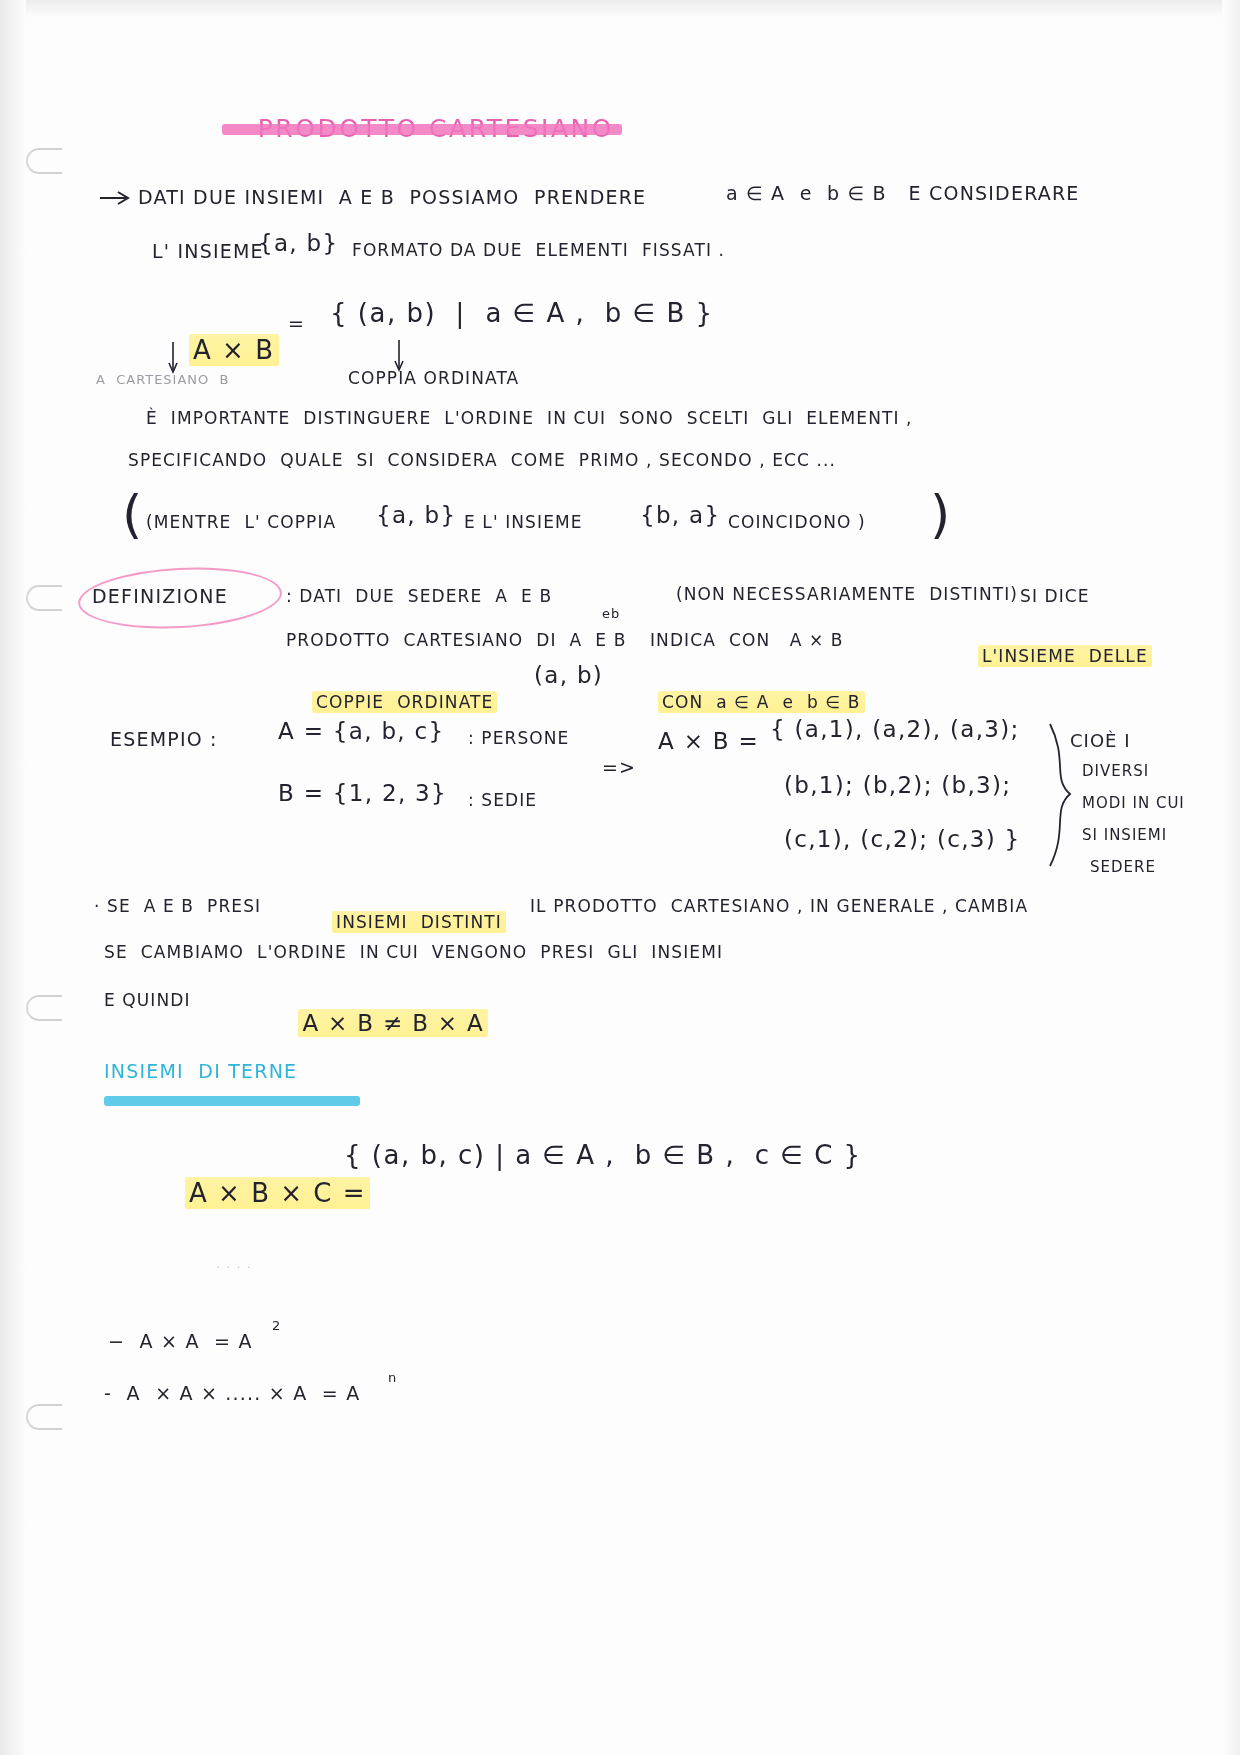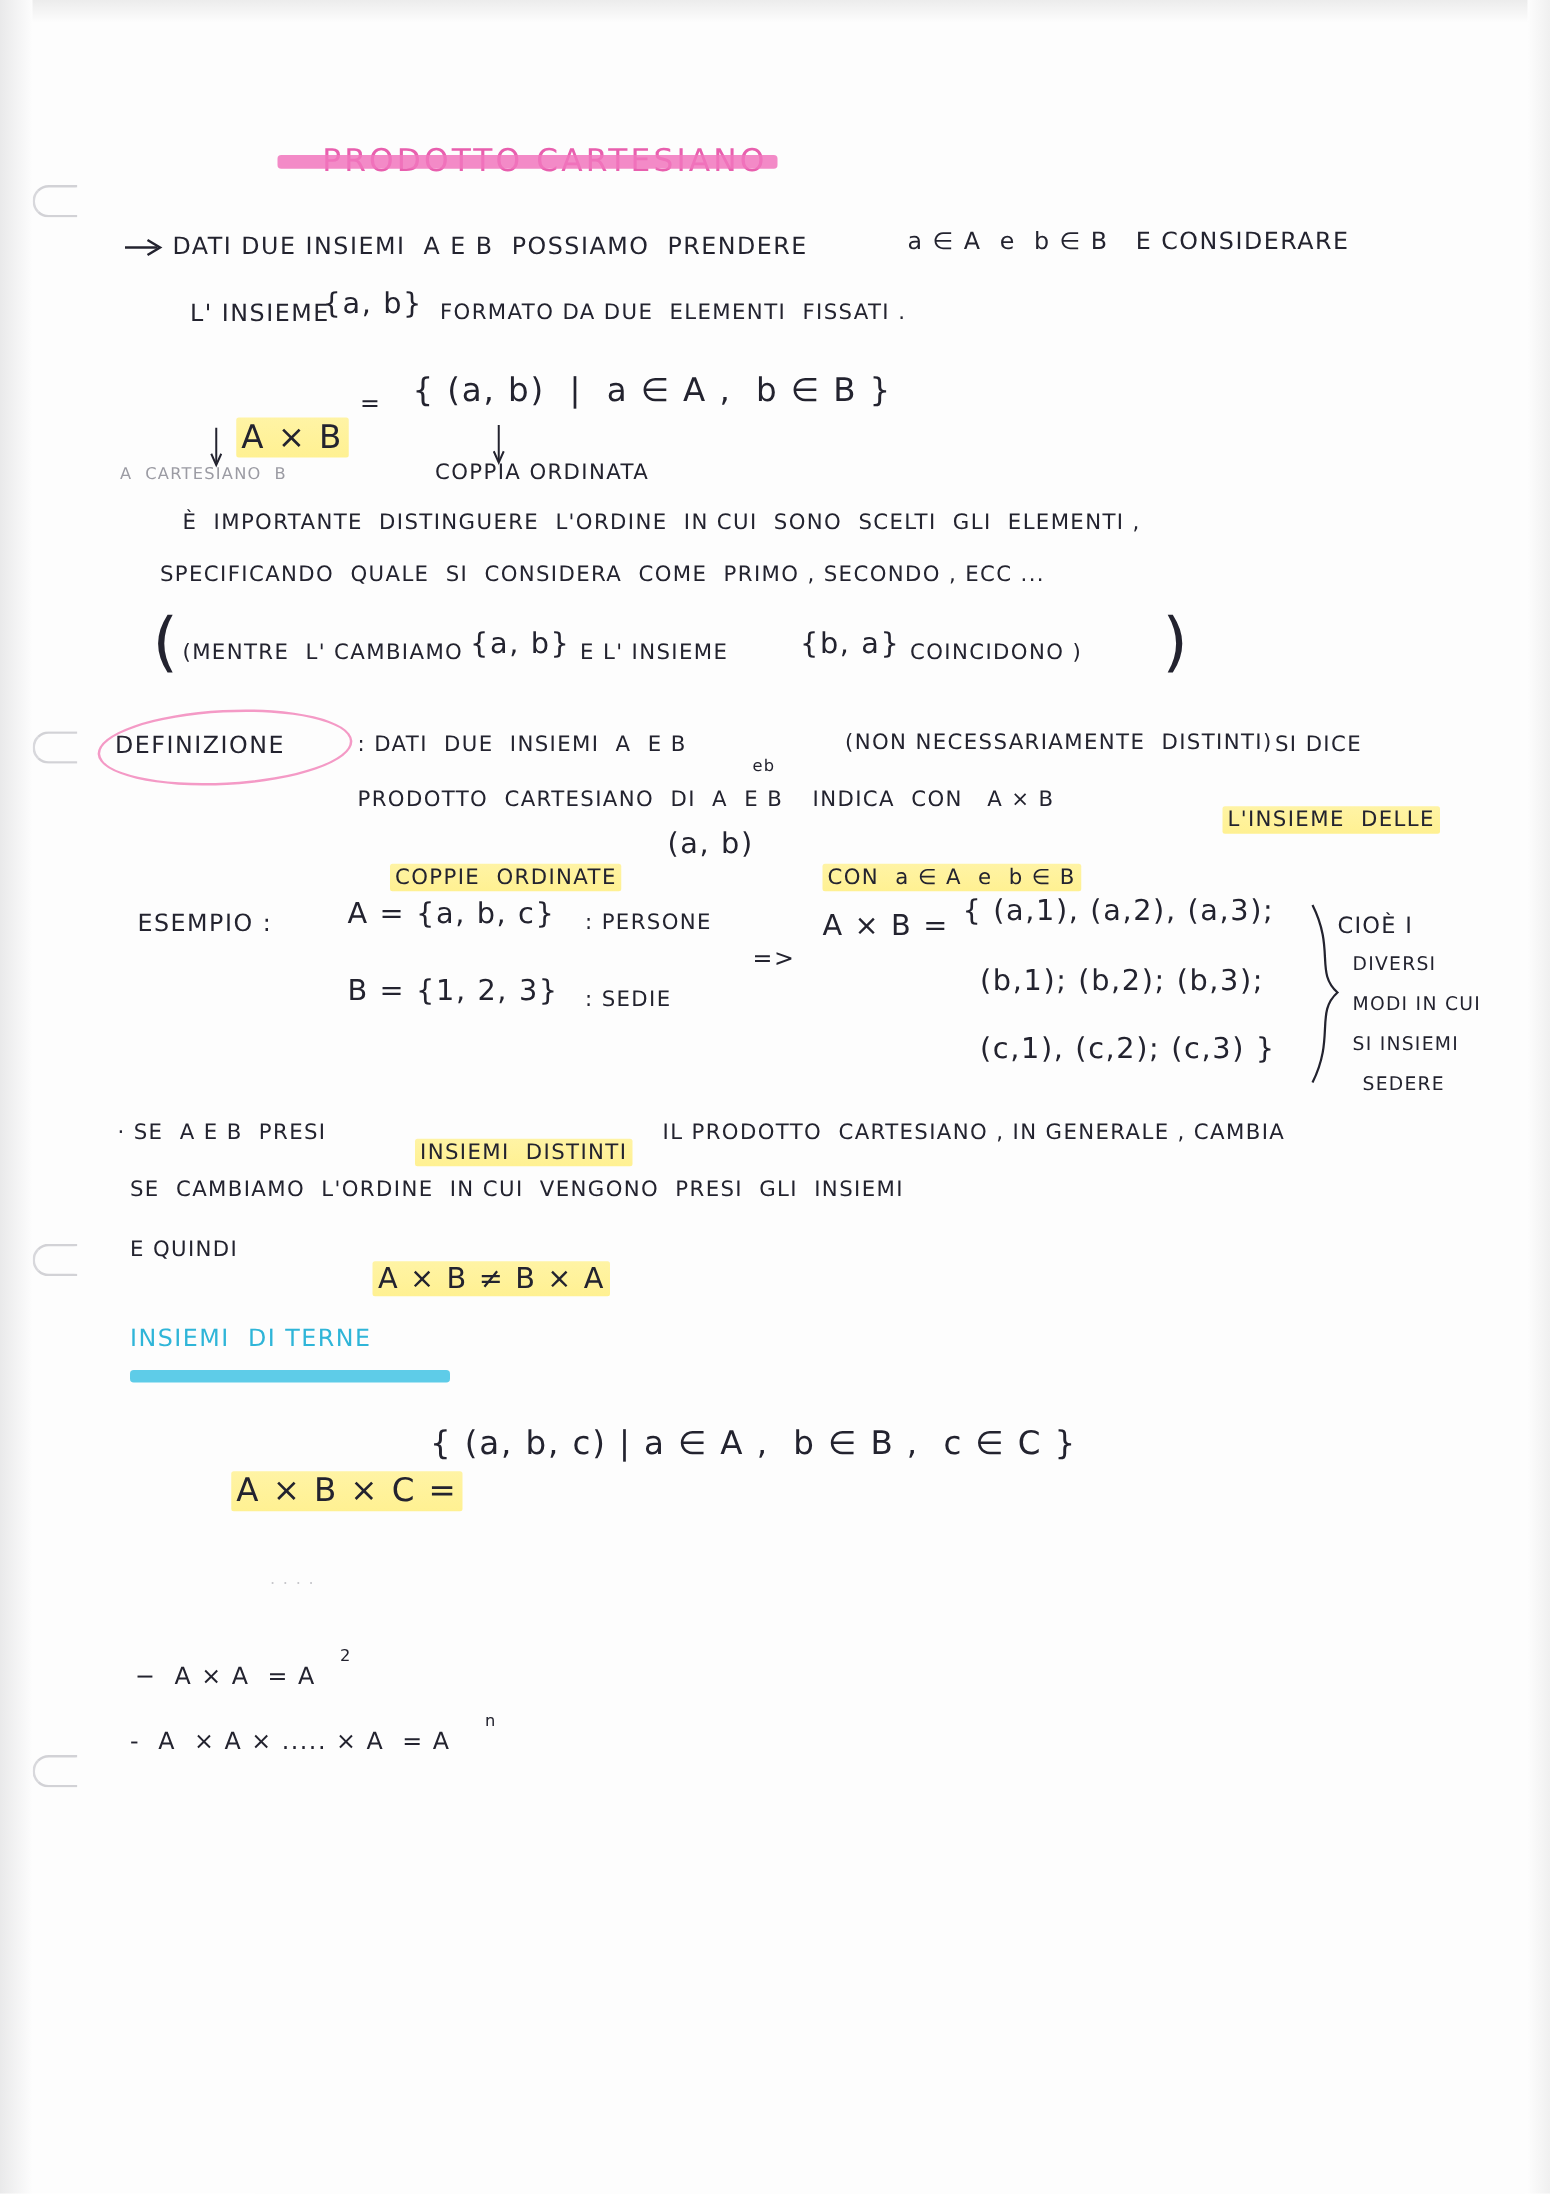--- a/index.html
+++ b/index.html
@@ -126,31 +126,31 @@
     <polyline points="3,21 7,30 11,21" fill="none" stroke="#23232f" stroke-width="1.6"></polyline>
   </svg>
 
   <div class="hw sz-tiny ink-grey" style="left:96px;top:372px;">A  CARTESIANO  B</div>
   <div class="hw sz-body-sm" style="left:348px;top:368px;">COPPIA ORDINATA</div>
 
   <div class="hw sz-body-sm" style="left:146px;top:408px;">È  IMPORTANTE  DISTINGUERE  L'ORDINE  IN CUI  SONO  SCELTI  GLI  ELEMENTI ,</div>
   <div class="hw sz-body-sm" style="left:128px;top:450px;">SPECIFICANDO  QUALE  SI  CONSIDERA  COME  PRIMO , SECONDO , ECC ...</div>
 
   <div class="hw sz-math-sm" style="left:122px;top:488px;font-size:52px;line-height:52px;">(</div>
-  <div class="hw sz-body-sm" style="left:146px;top:512px;">(MENTRE  L' CAMBIAMO</div>
+  <div class="hw sz-body-sm" style="left:146px;top:512px;">(MENTRE  L' COPPIA</div>
   <div class="hw sz-math-sm" style="left:376px;top:502px;">{a, b}</div>
   <div class="hw sz-body-sm" style="left:464px;top:512px;">E L' INSIEME</div>
   <div class="hw sz-math-sm" style="left:640px;top:502px;">{b, a}</div>
   <div class="hw sz-body-sm" style="left:728px;top:512px;">COINCIDONO )</div>
   <div class="hw sz-math-sm" style="left:930px;top:488px;font-size:52px;line-height:52px;">)</div>
 
   <div class="ellipse" style="left:78px;top:568px;width:200px;height:56px;"></div>
   <div class="hw sz-body" style="left:92px;top:585px;">DEFINIZIONE</div>
 
-  <div class="hw sz-body-sm" style="left:286px;top:586px;">: DATI  DUE  INSIEMI  A  E B</div>
+  <div class="hw sz-body-sm" style="left:286px;top:586px;">: DATI  DUE  SEDERE  A  E B</div>
   <div class="hw sz-body-sm" style="left:676px;top:584px;">(NON NECESSARIAMENTE  DISTINTI)</div>
   <div class="hw sz-body-sm" style="left:1020px;top:586px;">SI DICE</div>
 
   <div class="hw sz-body-sm" style="left:286px;top:630px;">PRODOTTO  CARTESIANO  DI  A  E B</div>
   <div class="hw sz-tiny" style="left:602px;top:606px;">eb</div>
   <div class="hw sz-body-sm" style="left:650px;top:630px;">INDICA  CON   A × B</div>
   <div class="hw sz-body-sm" style="left:286px;top:672px;">
     <span class="hl-yellow">COPPIE  ORDINATE</span>
   </div>
 

